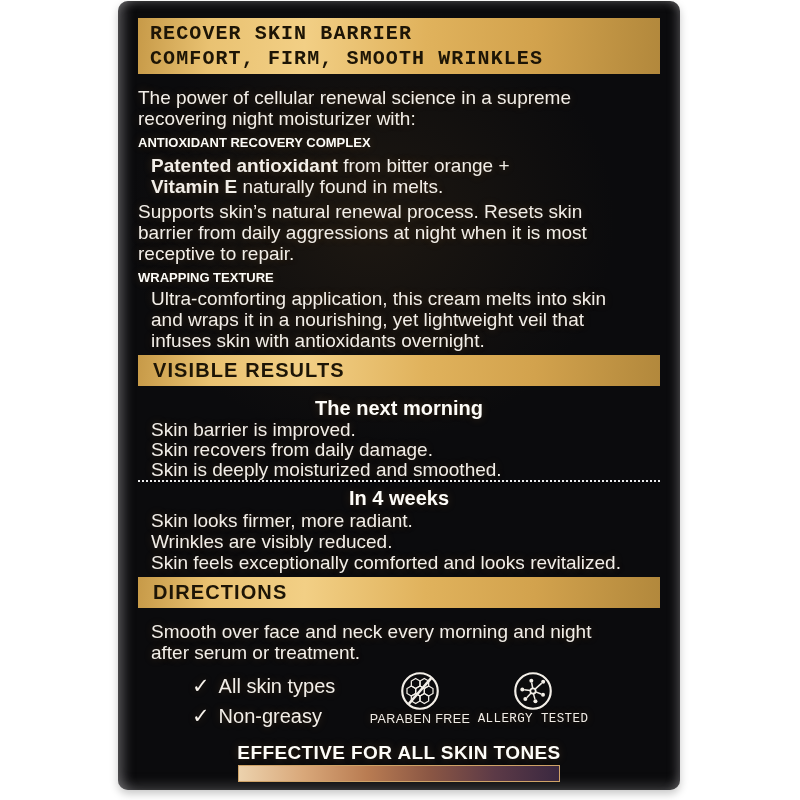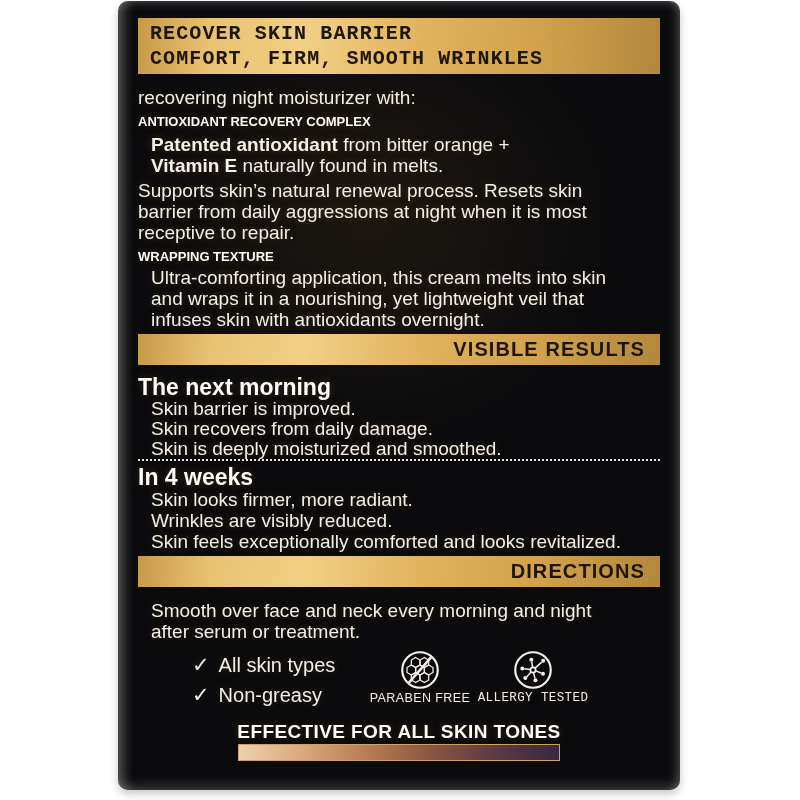--- a/index.html
+++ b/index.html
@@ -24,29 +24,29 @@
       0 4px 8px rgba(0,0,0,0.22);
   }
   .content { position:absolute; left:20px; right:20px; top:0; color:#f2eee8; }
 
   .banner {
     background:linear-gradient(94deg, #c79a48 0%, #e9c272 14%, #f2cf85 32%,
                                #e0b25c 55%, #d2a24d 76%, #b2883c 100%);
     color:#1d1506; font-weight:bold; letter-spacing:1.1px;
   }
   .banner-header { margin-top:17px; padding:3px 12px; font-size:20px; line-height:25px; }
-  .banner-row    { margin-top:4px; padding:5px 15px; font-size:20px; line-height:21px;text-align:right; }
+  .banner-row    { margin-top:4px; padding:5px 15px; font-size:20px; line-height:21px; }
   .banner .banner-line { white-space:nowrap;font-family:Liberation Mono, monospace; }
 
   .p { font-size:19px; line-height:21px; }
   .line { white-space:nowrap; }
   .glow { text-shadow:0 0 9px rgba(150,102,42,0.32); }
 
   .h  { margin-top:3px; font-size:13px; line-height:21px; font-weight:bold; color:#fdfcf8; white-space:nowrap; }
-  .h4 { font-size:23px; line-height:21px; font-weight:bold; color:#fdfcf8; white-space:nowrap; }
+  .h4 { font-size:20px; line-height:21px; font-weight:bold; color:#fdfcf8; white-space:nowrap;text-align:center; }
   .indent { padding-left:13px; }
   .m-intro { margin-top:13px; }
   .m2 { margin-top:2px; }
   .m4 { margin-top:4px; }
 
   .list { margin-top:1px; font-size:19px; }
   .list-morning .line { line-height:20px; }
   .list-weeks   .line { line-height:21px; }
   .h4-morning { margin-top:12px; }
   .h4-weeks   { margin-top:6px; }
@@ -80,20 +80,21 @@
 <div class="page">
   <div class="box">
     <div class="content">
 
       <div class="banner banner-header">
         <div class="banner-line">RECOVER SKIN BARRIER</div>
         <div class="banner-line">COMFORT, FIRM, SMOOTH WRINKLES</div>
       </div>
 
       <div class="p glow m-intro">
+        <div class="line">The power of cellular renewal science in a supreme</div>
         <div class="line">recovering night moisturizer with:</div>
       </div>
 
       <div class="h glow">ANTIOXIDANT RECOVERY COMPLEX</div>
       <div class="p glow indent m2">
         <div class="line"><b>Patented antioxidant</b><span> from bitter orange +</span></div>
         <div class="line"><b>Vitamin E</b><span> naturally found in melts.</span></div>
       </div>
 
       <div class="p glow m4">

